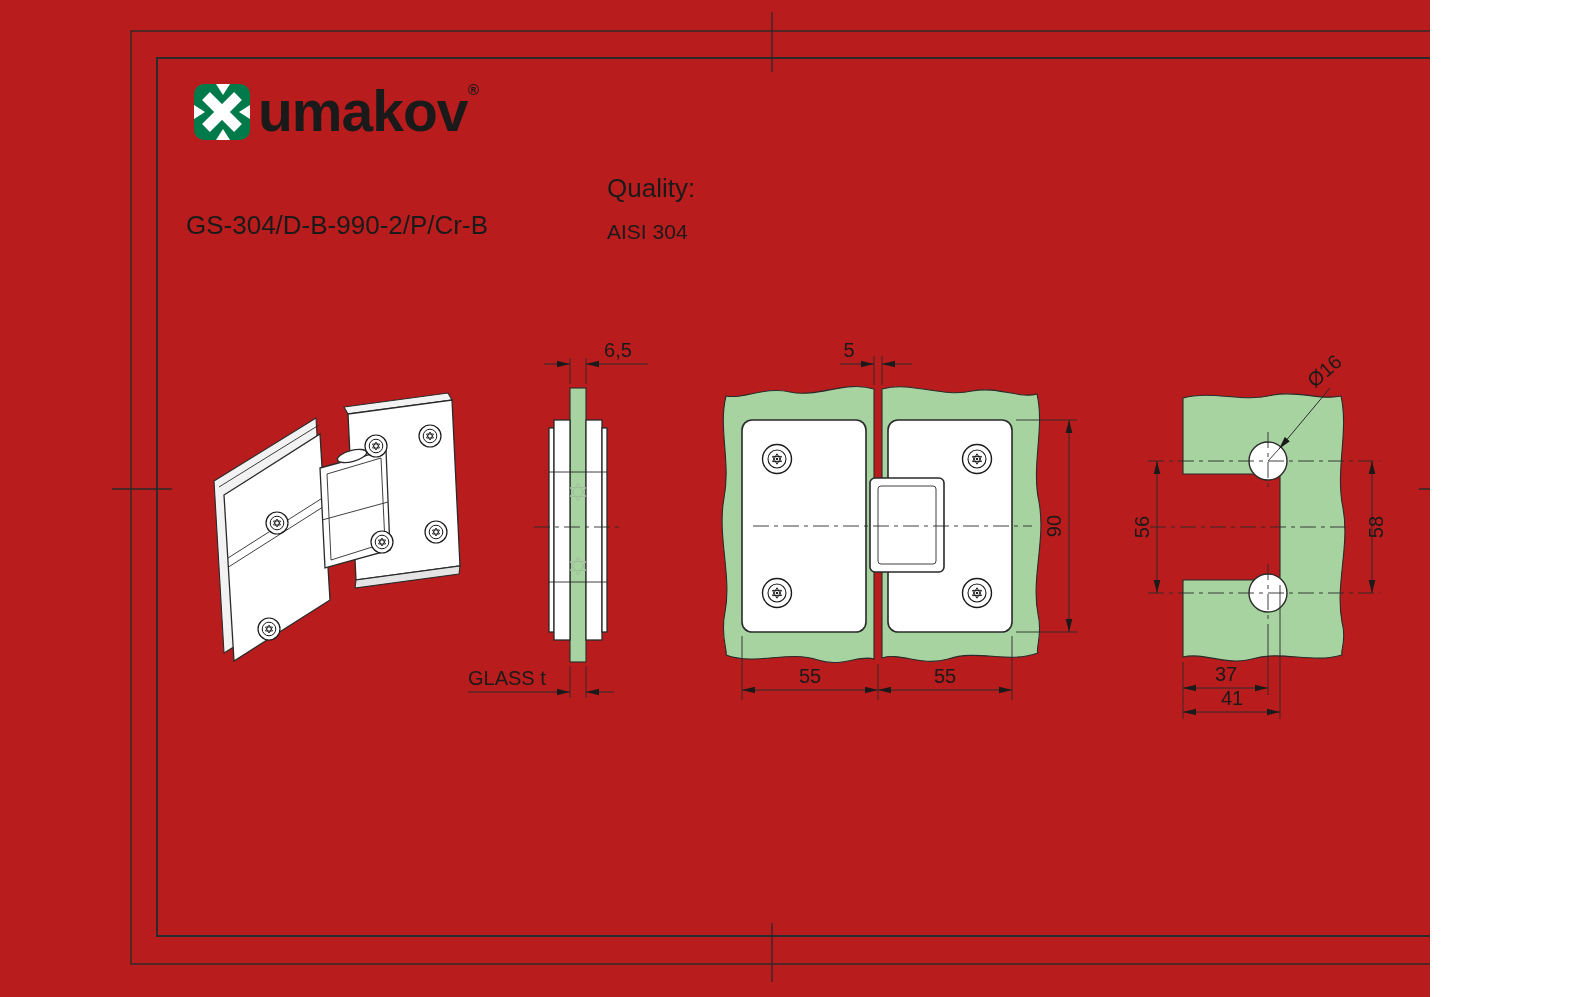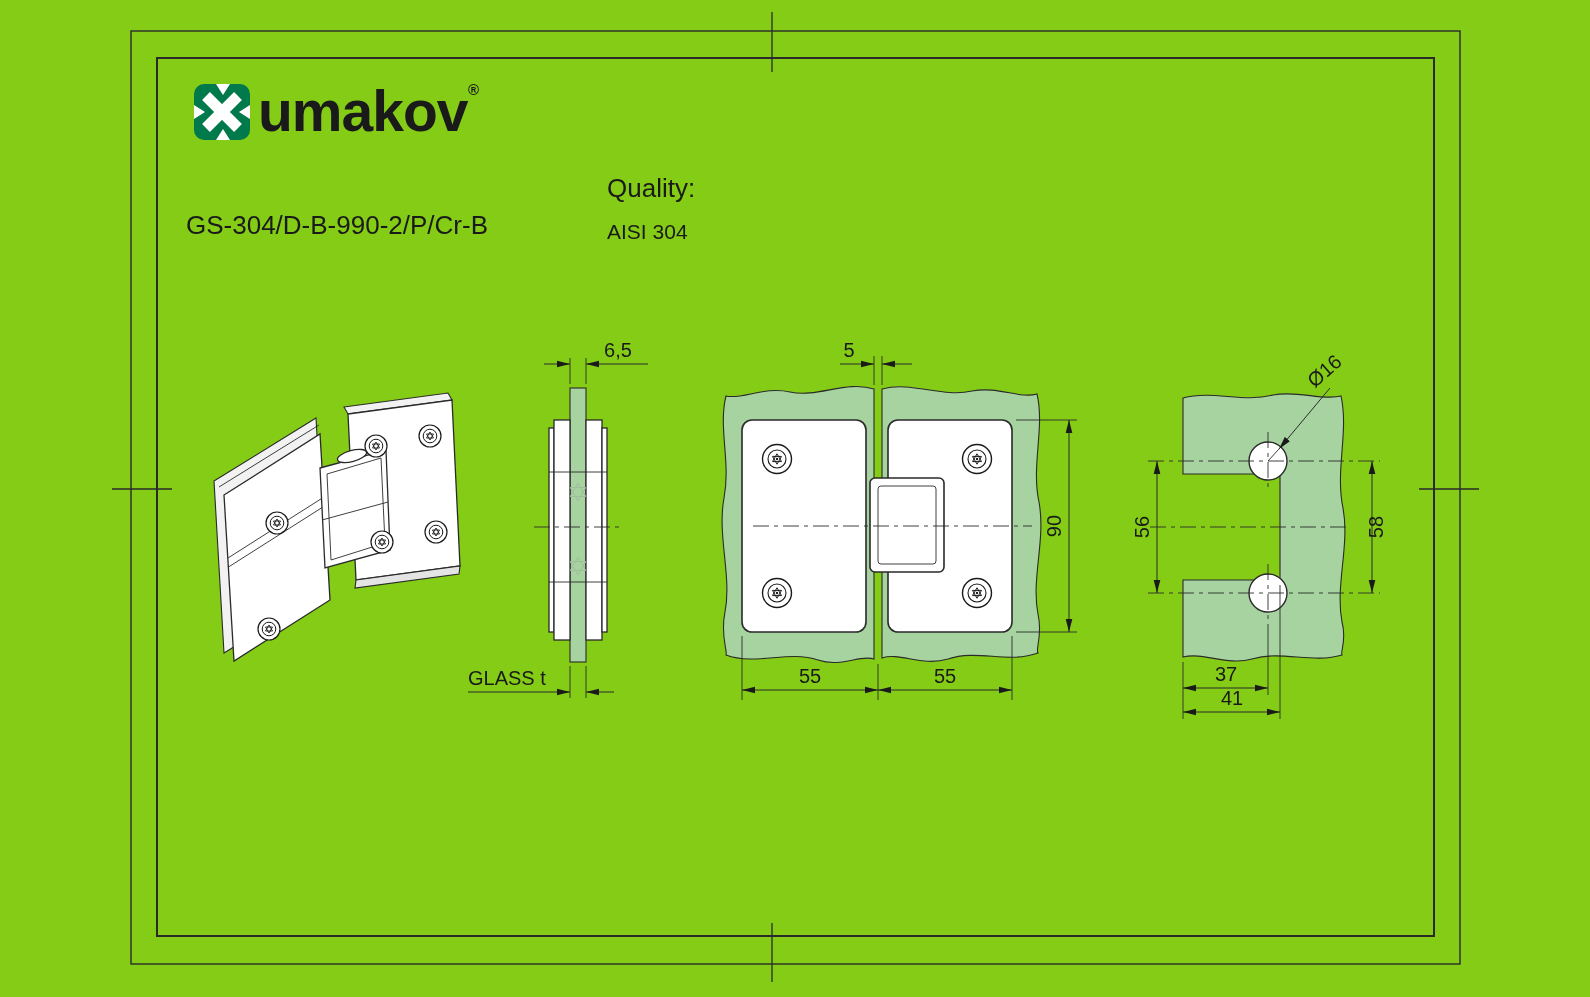--- a/index.html
+++ b/index.html
@@ -1,16 +1,16 @@
 <!DOCTYPE html>
 <html><head>
 <meta charset="utf-8">
 <style>
   html,body{margin:0;padding:0;background:#ffffff;}
-  .page{position:relative;width:1590px;height:997px;background:#84cc16;overflow:hidden;
+  .page{position:relative;width:1430px;height:997px;background:#b91c1c;overflow:hidden;
         font-family:"Liberation Sans",sans-serif;}
   svg{position:absolute;left:0;top:0;}
   svg text{font-family:"Liberation Sans",sans-serif;fill:#1a1a1a;}
   .ln{fill:none;stroke:#2a2a2a;stroke-width:1.3;}
   .fw{fill:#ffffff;stroke:#2a2a2a;stroke-width:1.3;}
   .fw2{fill:#ffffff;stroke:#2a2a2a;stroke-width:1.6;}
   .edge{fill:#e4e4e4;stroke:#2a2a2a;stroke-width:1.1;}
   .back{fill:#f2f2f2;stroke:#2a2a2a;stroke-width:1.1;}
   .dimln{stroke:#2a2a2a;stroke-width:1;fill:none;}
   .ext{stroke:#2a2a2a;stroke-width:0.9;fill:none;}

